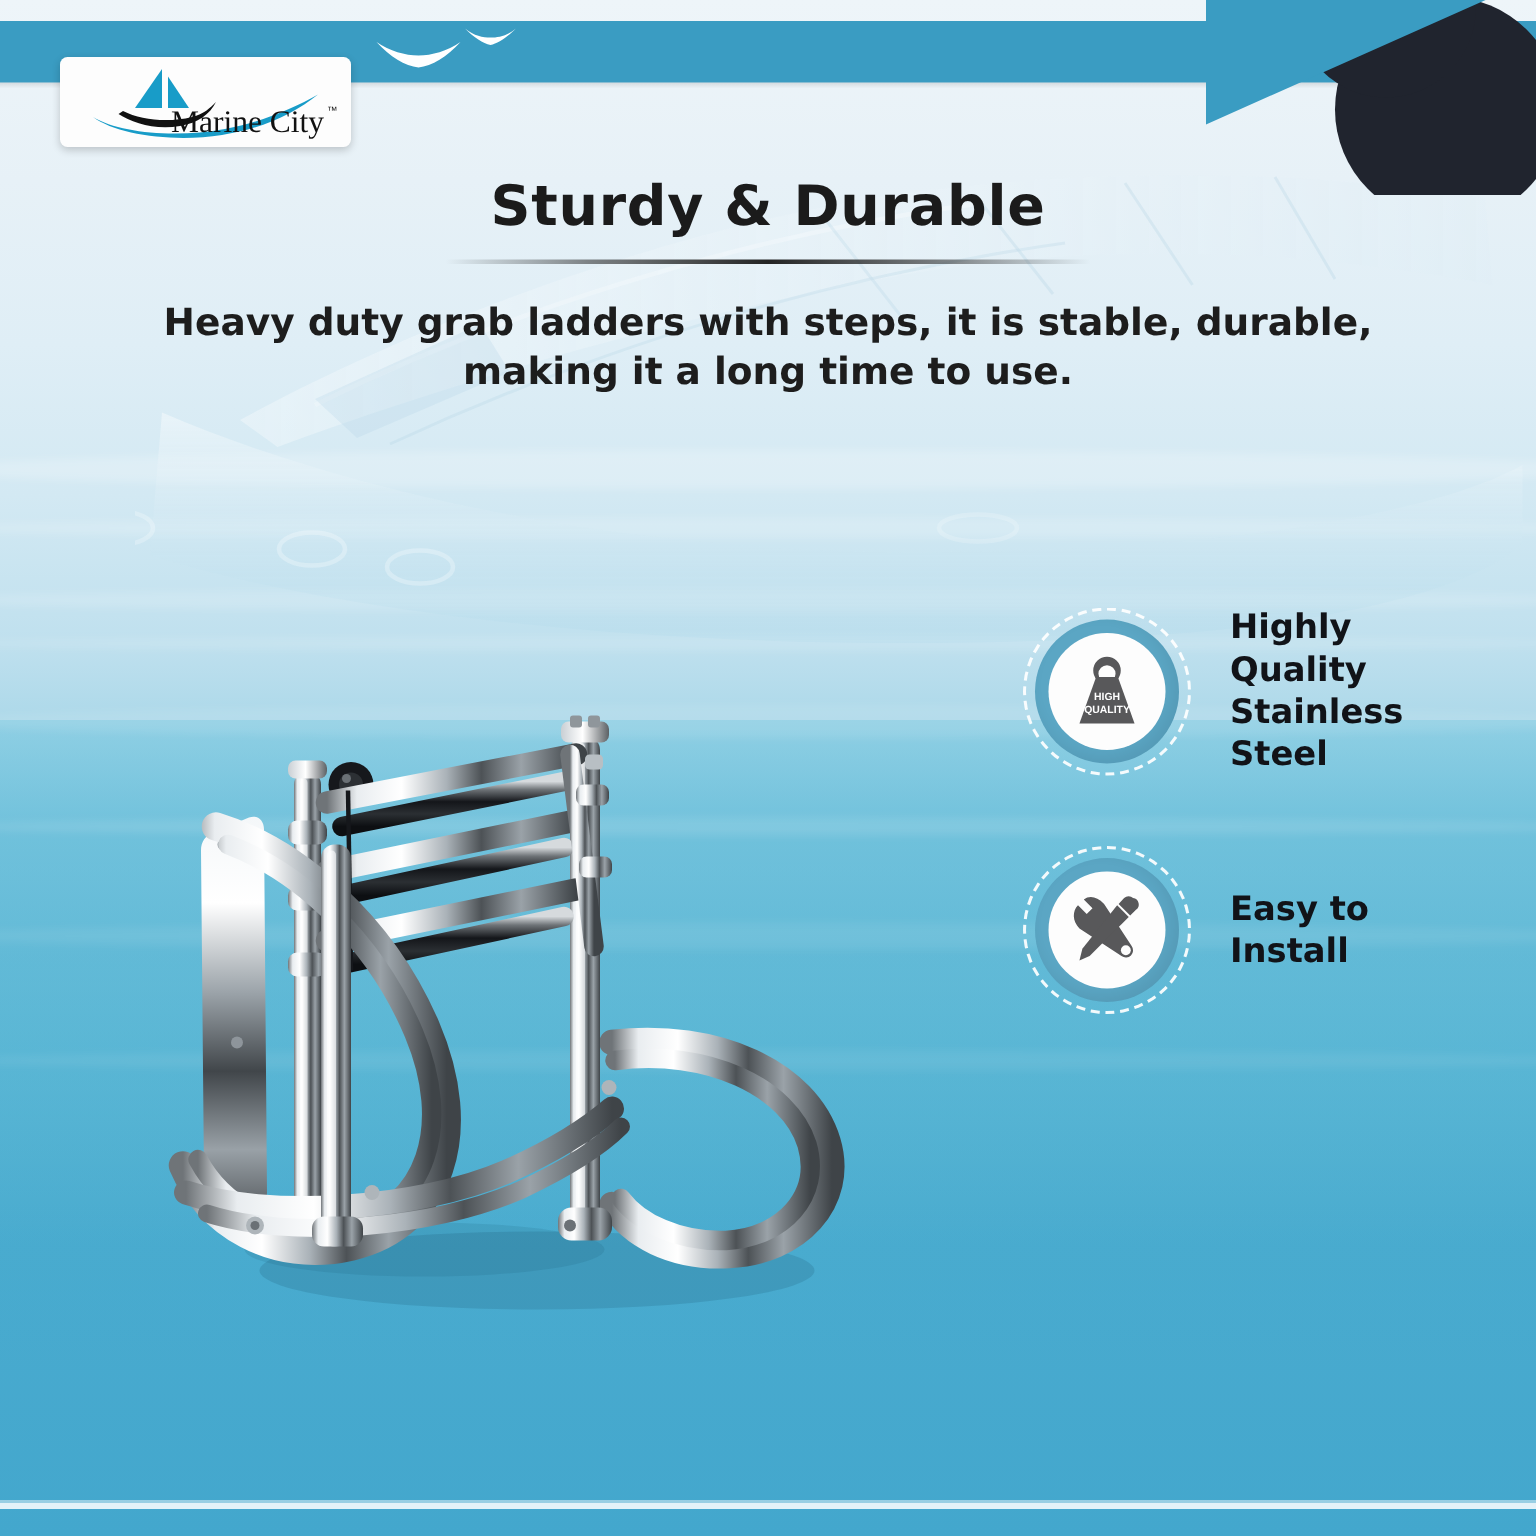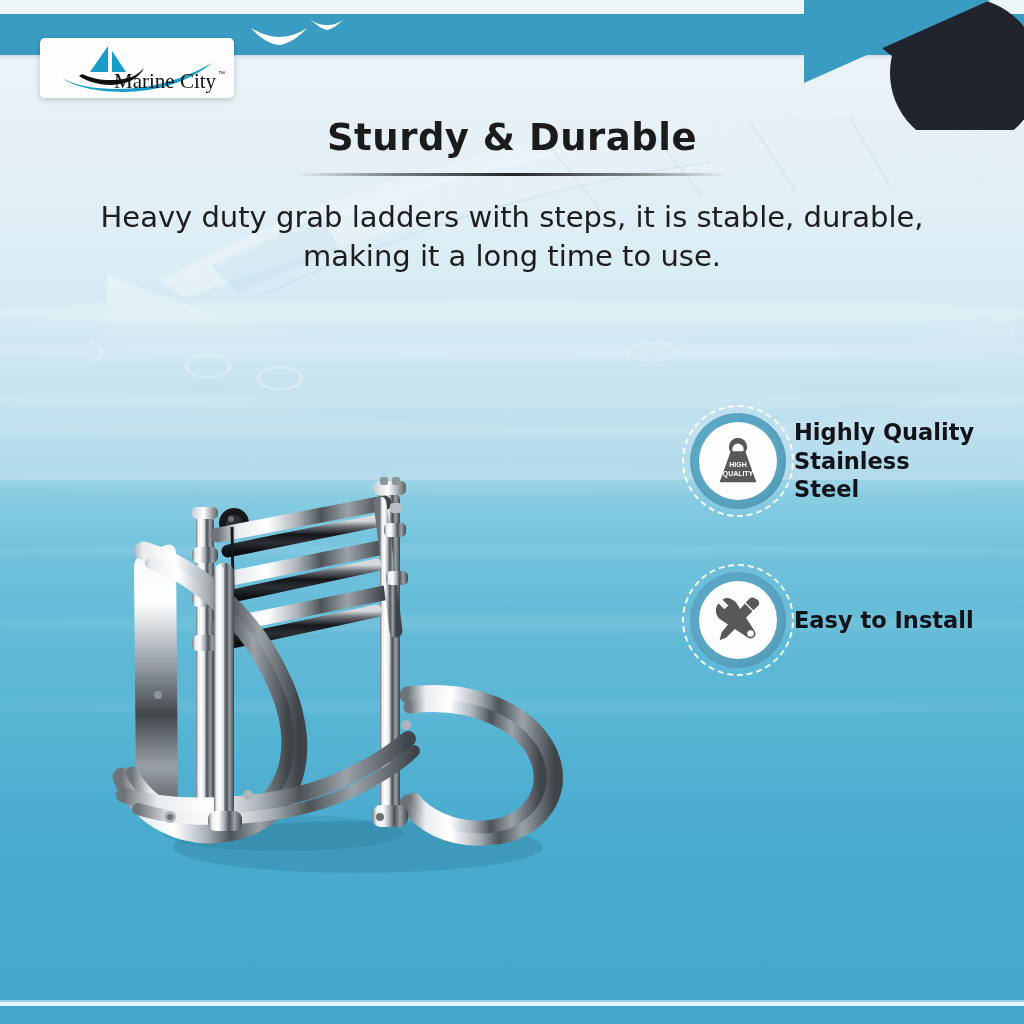--- a/index.html
+++ b/index.html
@@ -153,22 +153,22 @@
       rgba(40,40,40,0.55) 22%,
       rgba(25,25,25,0.95) 50%,
       rgba(40,40,40,0.55) 78%,
       rgba(40,40,40,0) 100%);
     border-radius:2px;
   }
   .subtext {
     margin:22px auto 0;
     width:830px;
     font-family:"DejaVu Sans", sans-serif;
-    font-size:29px;
-    font-weight:400;
+    font-size:25px;
+    font-weight:700;
     line-height:1.34;
     color:#1d1d1d;
   }
 
   
   .product {
     position:absolute;
     left:108px; top:395px;
     width:480px; height:490px;
     z-index:6;
@@ -217,20 +217,21 @@
     inset:17px;
     border-radius:50%;
     background:#fdfdfd;
     display:flex;
     align-items:center;
     justify-content:center;
   }
   .badge-inner svg { width:58px; height:58px; display:block; }
 
   .feature-text {
+    margin-left:26px;
     font-family:"DejaVu Sans", sans-serif;
     font-size:22.5px;
     font-weight:600;
     line-height:1.26;
     color:#111318;
     white-space:pre-line;
   }
 
   
   .bottom-line {

